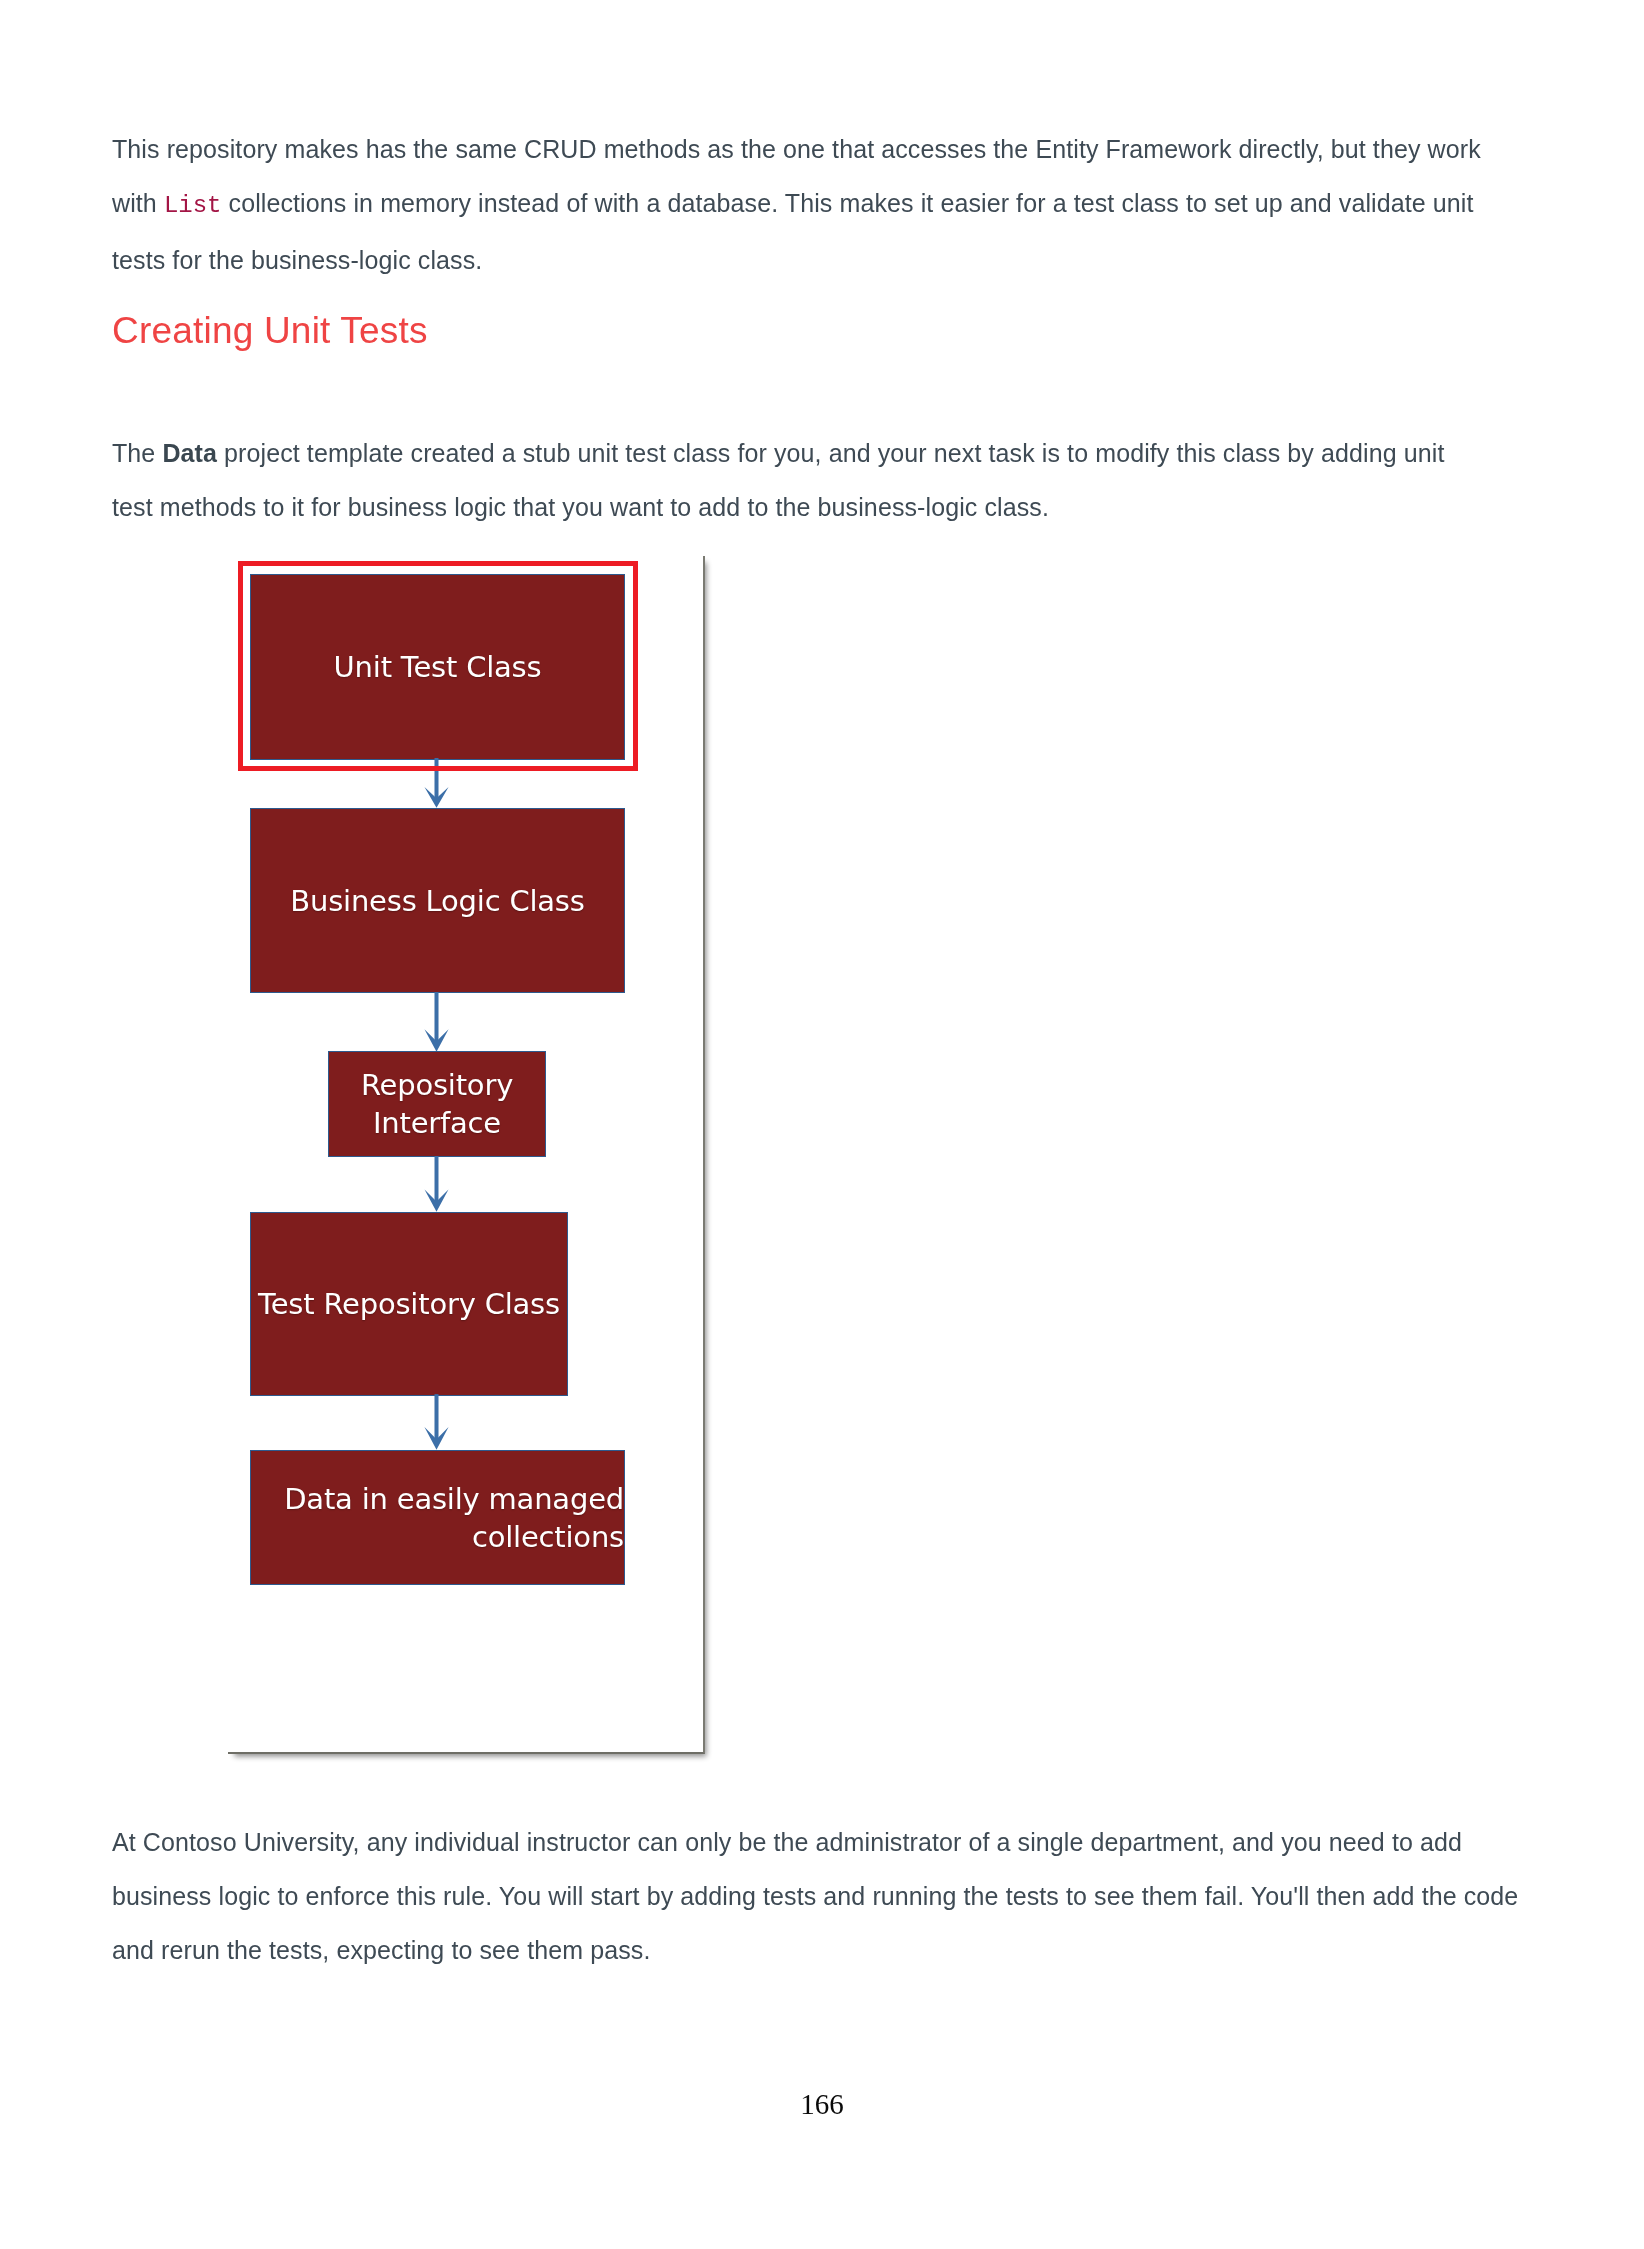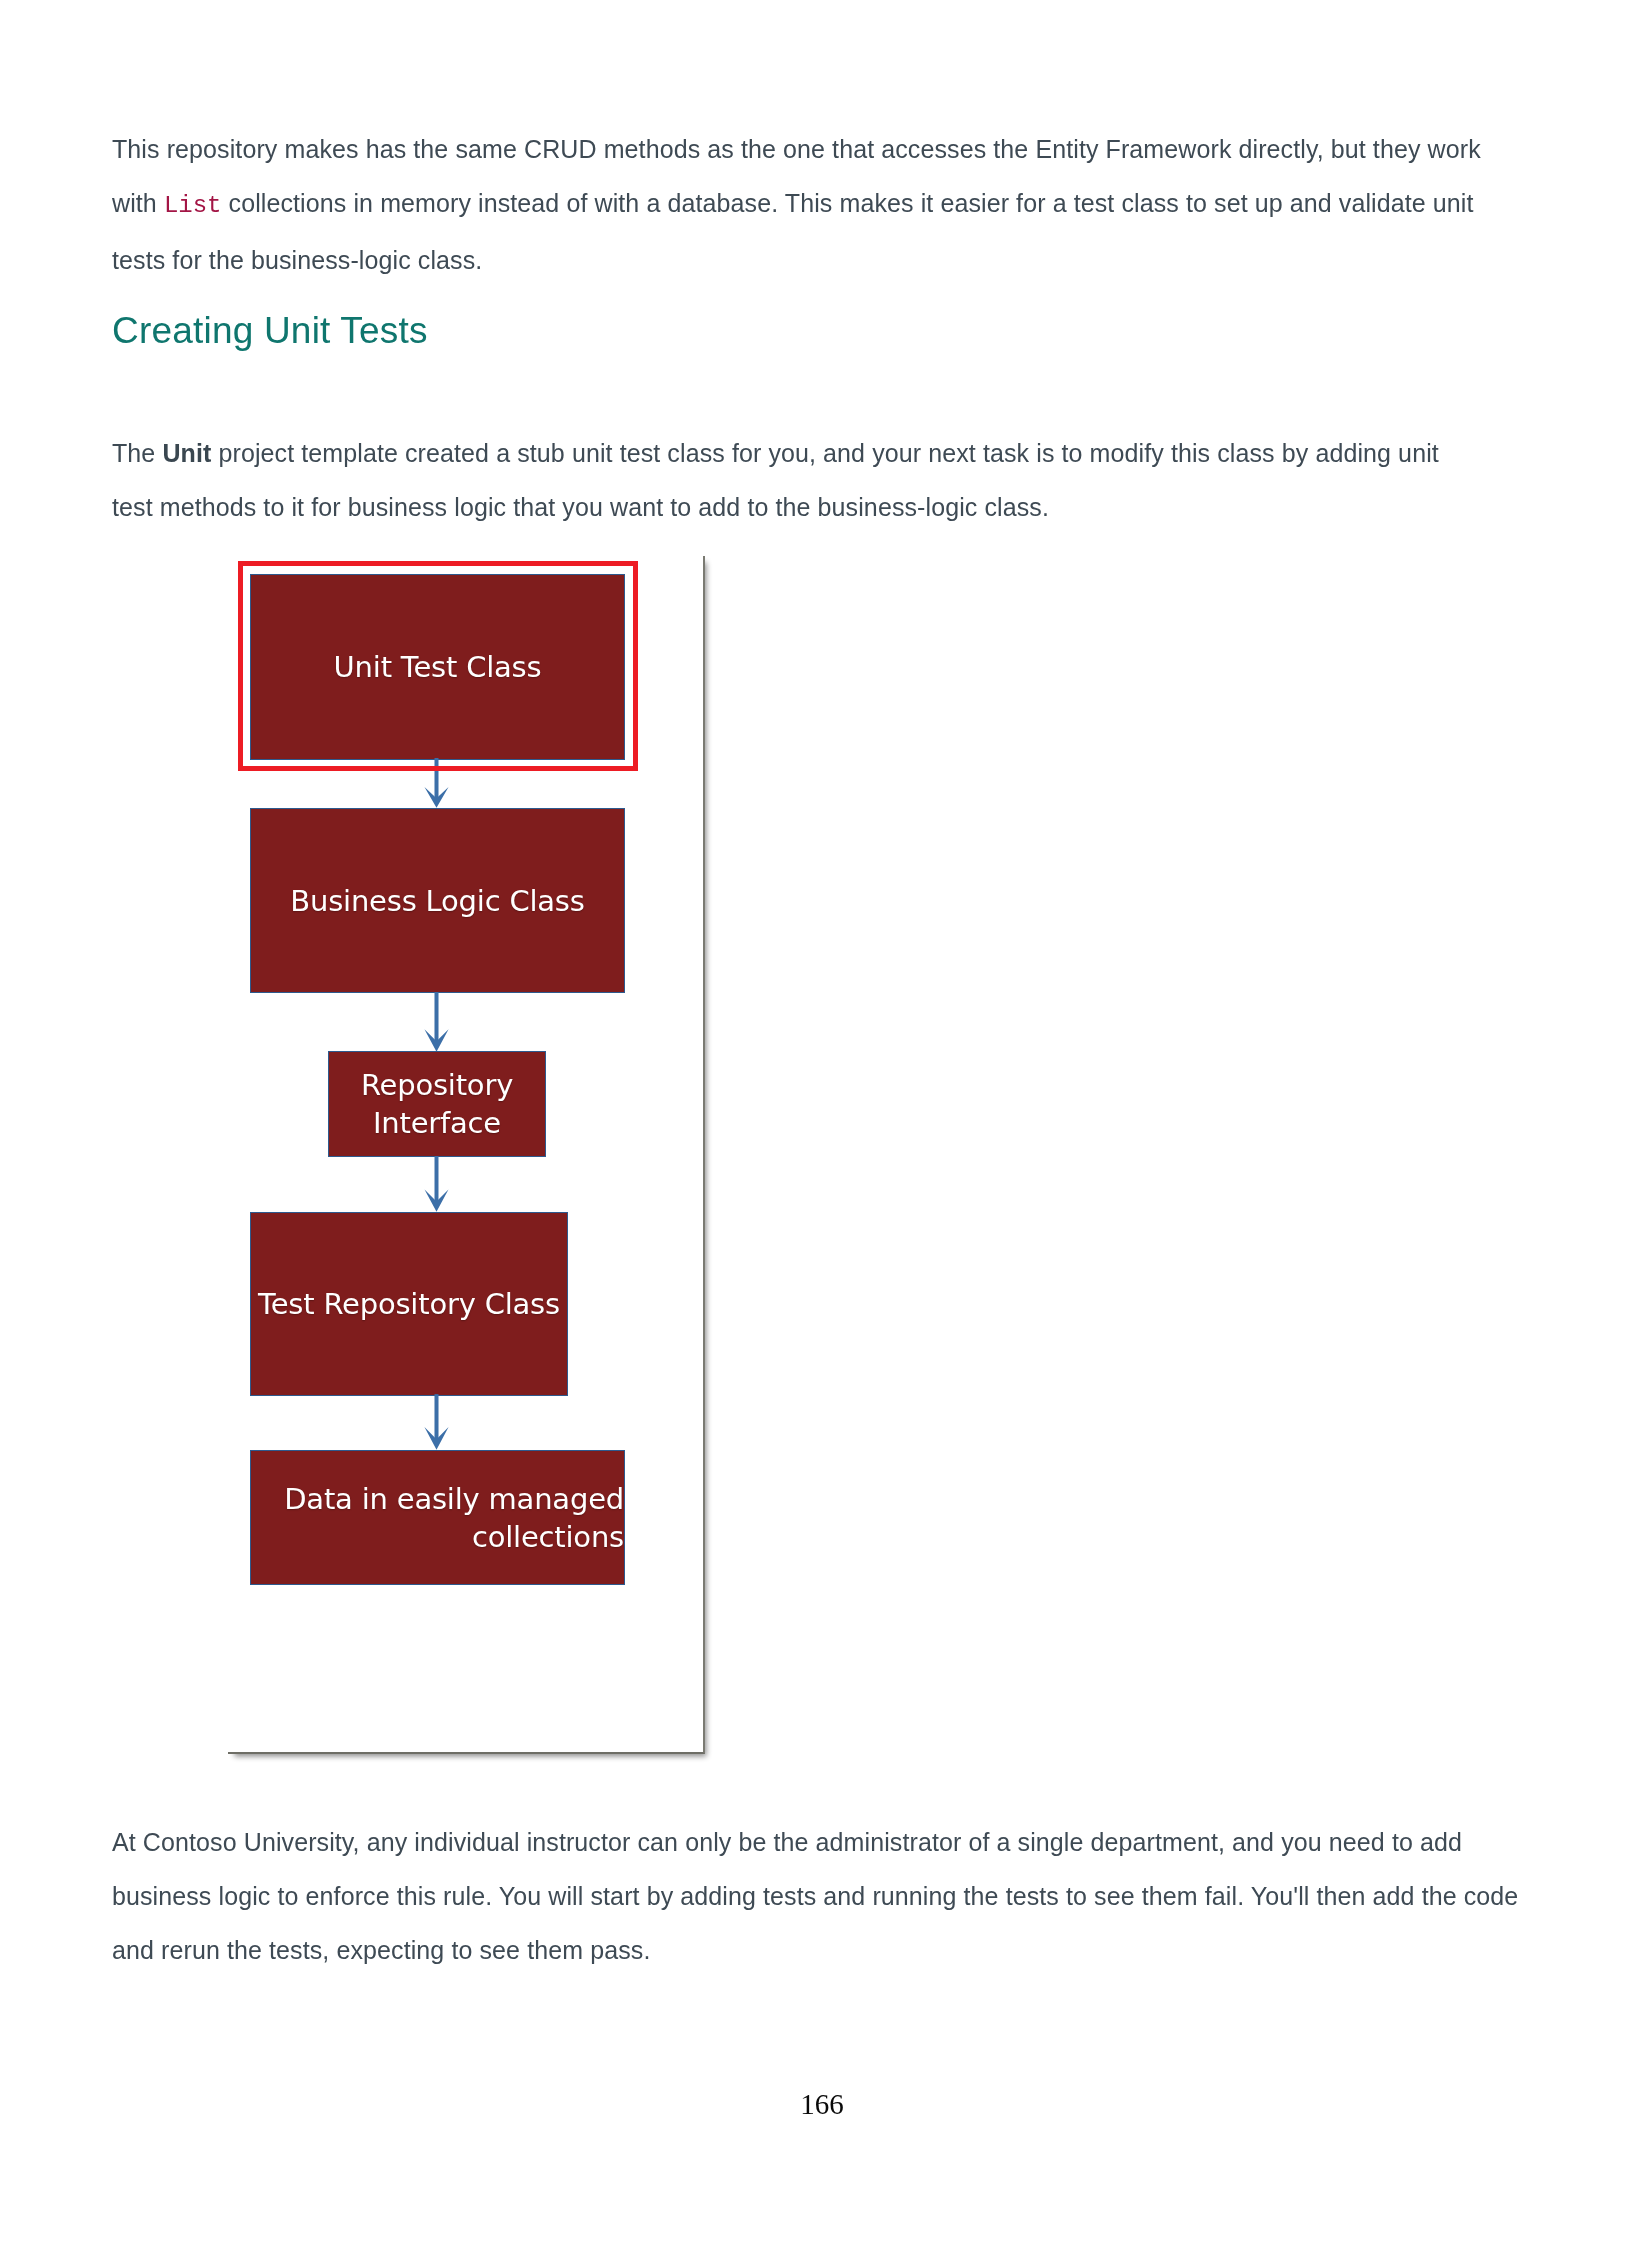--- a/index.html
+++ b/index.html
@@ -54,21 +54,21 @@
     top: 122px;
     left: 0;
     width: 1420px;
   }
 
   
   .heading {
     position: absolute;
     top: 308px;
     left: 0;
-    color: #0f766e;
+    color: #ef4444;
     font-size: 37px;
     line-height: 45px;
     font-weight: 400;
     letter-spacing: 0.2px;
     margin: 0;
   }
 
   #para-lead {
     position: absolute;
     top: 426px;
@@ -166,21 +166,21 @@
 </head>
 <body>
 
 <div class="page">
   <div class="content">
 
     <p class="para" id="para-intro"><span>This repository makes has the same CRUD methods as the one that accesses the Entity Framework directly, but they work with </span><span class="code">List</span><span> collections in memory instead of with a database. This makes it easier for a test class to set up and validate unit tests for the business-logic class.</span></p>
 
     <h2 class="heading">Creating Unit Tests</h2>
 
-    <p class="para" id="para-lead"><span>The </span><span class="bold">Unit</span><span> project template created a stub unit test class for you, and your next task is to modify this class by adding unit test methods to it for business logic that you want to add to the business-logic class.</span></p>
+    <p class="para" id="para-lead"><span>The </span><span class="bold">Data</span><span> project template created a stub unit test class for you, and your next task is to modify this class by adding unit test methods to it for business logic that you want to add to the business-logic class.</span></p>
 
     <div class="figure">
       <div class="figure-frame">
 
         <div class="node" id="node-unit-test">Unit Test Class</div>
 
         <div class="arrow" id="arrow-1">
           <svg width="37" height="53" viewBox="0 0 46 66">
             <line x1="23" y1="0" x2="23" y2="52" stroke="#3c6fa8" stroke-width="5"></line>
             <path d="M8 36 L23 62 L38 36 L23 50 Z" fill="#3c6fa8"></path>

